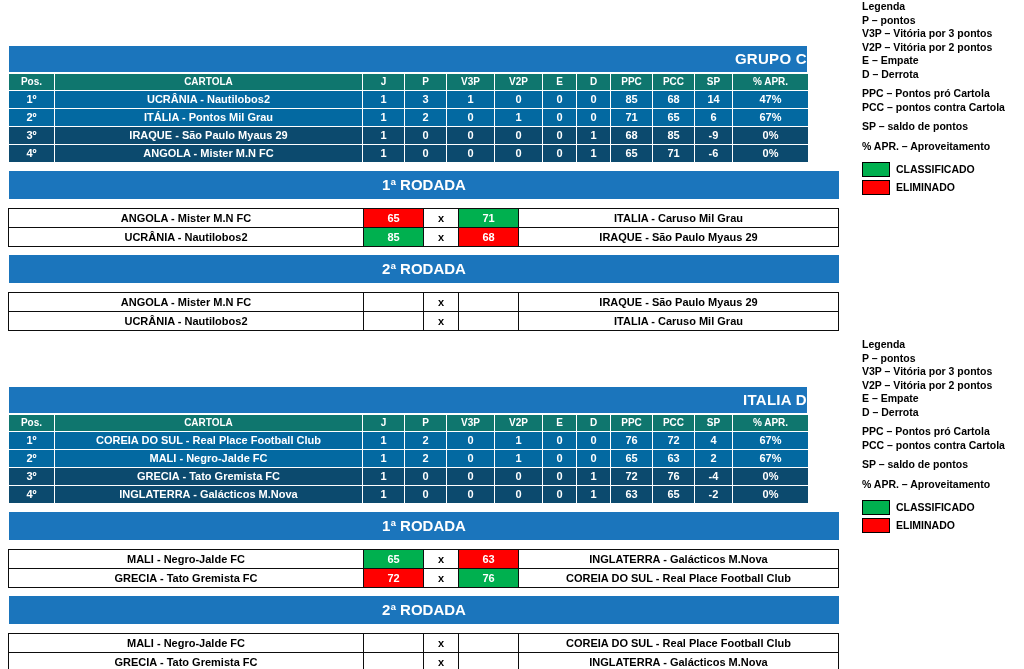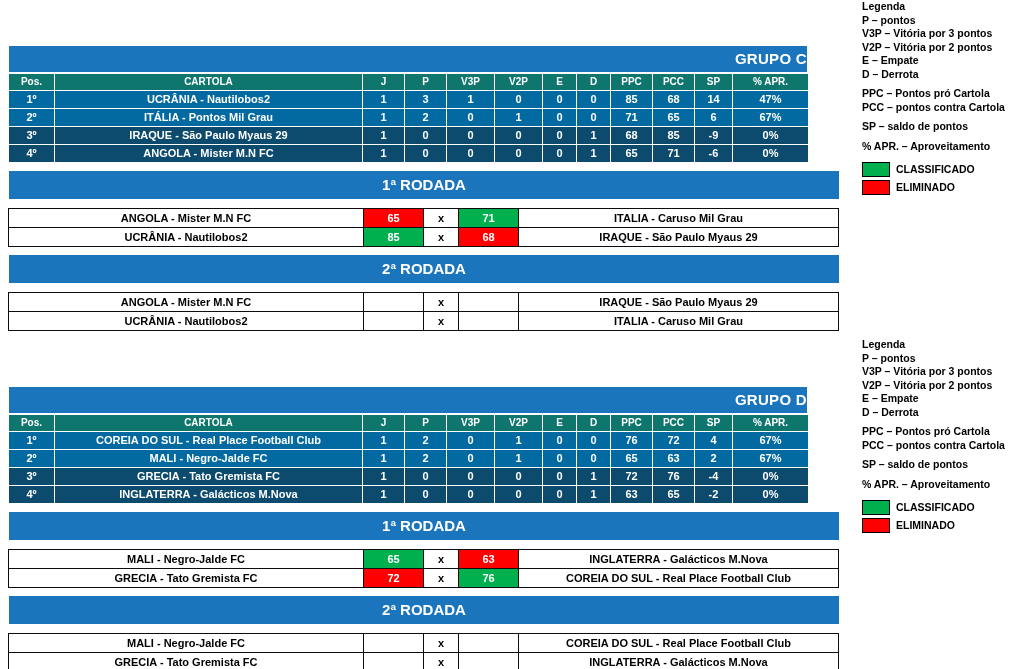--- a/index.html
+++ b/index.html
@@ -279,21 +279,21 @@
         <td class="team-left">UCRÂNIA - Nautilobos2</td>
         <td class="score empty"></td>
         <td class="xcell">x</td>
         <td class="score empty"></td>
         <td class="team-right">ITALIA - Caruso Mil Grau</td>
       </tr>
     </tbody>
   </table>
 
   <div class="group-block" style="top:386px;">
-    <div class="group-title">GRUPO D</div>
+    <div class="group-title">ITALIA D</div>
     <table class="standings">
       <colgroup>
         <col style="width:46px">
           <col style="width:308px">
           <col style="width:42px">
           <col style="width:42px">
         <col style="width:48px">
           <col style="width:48px">
           <col style="width:34px">
           <col style="width:34px">

